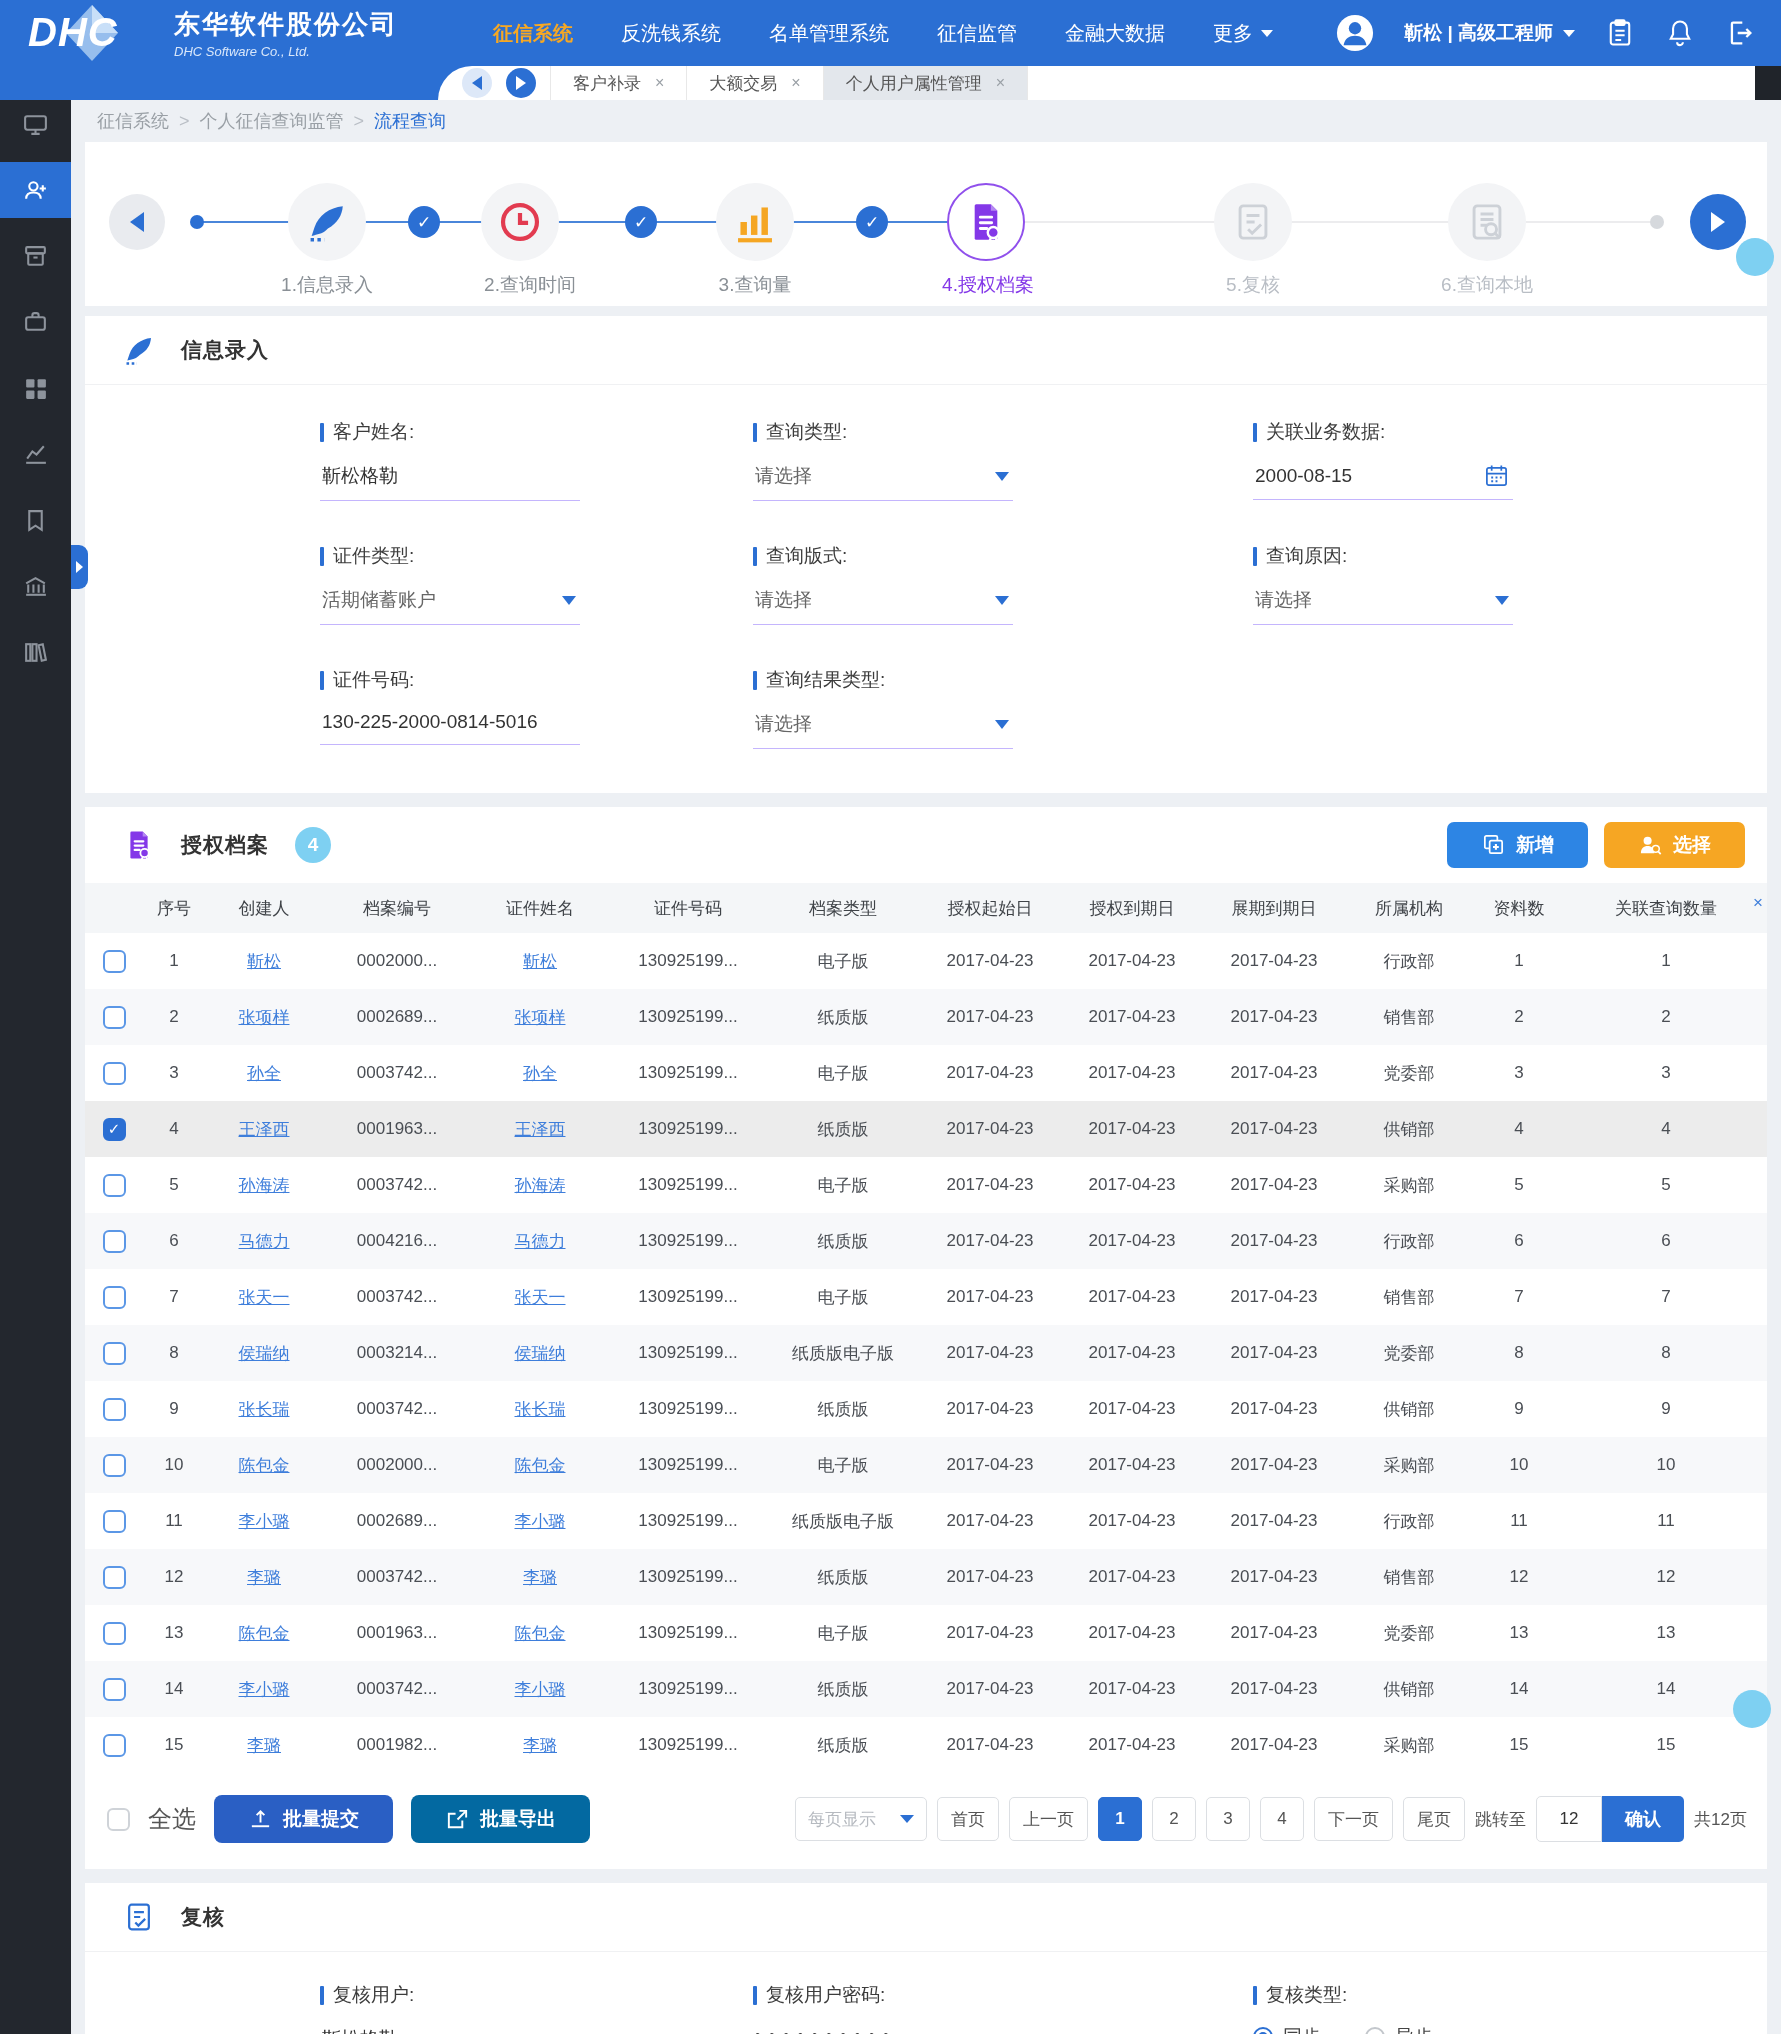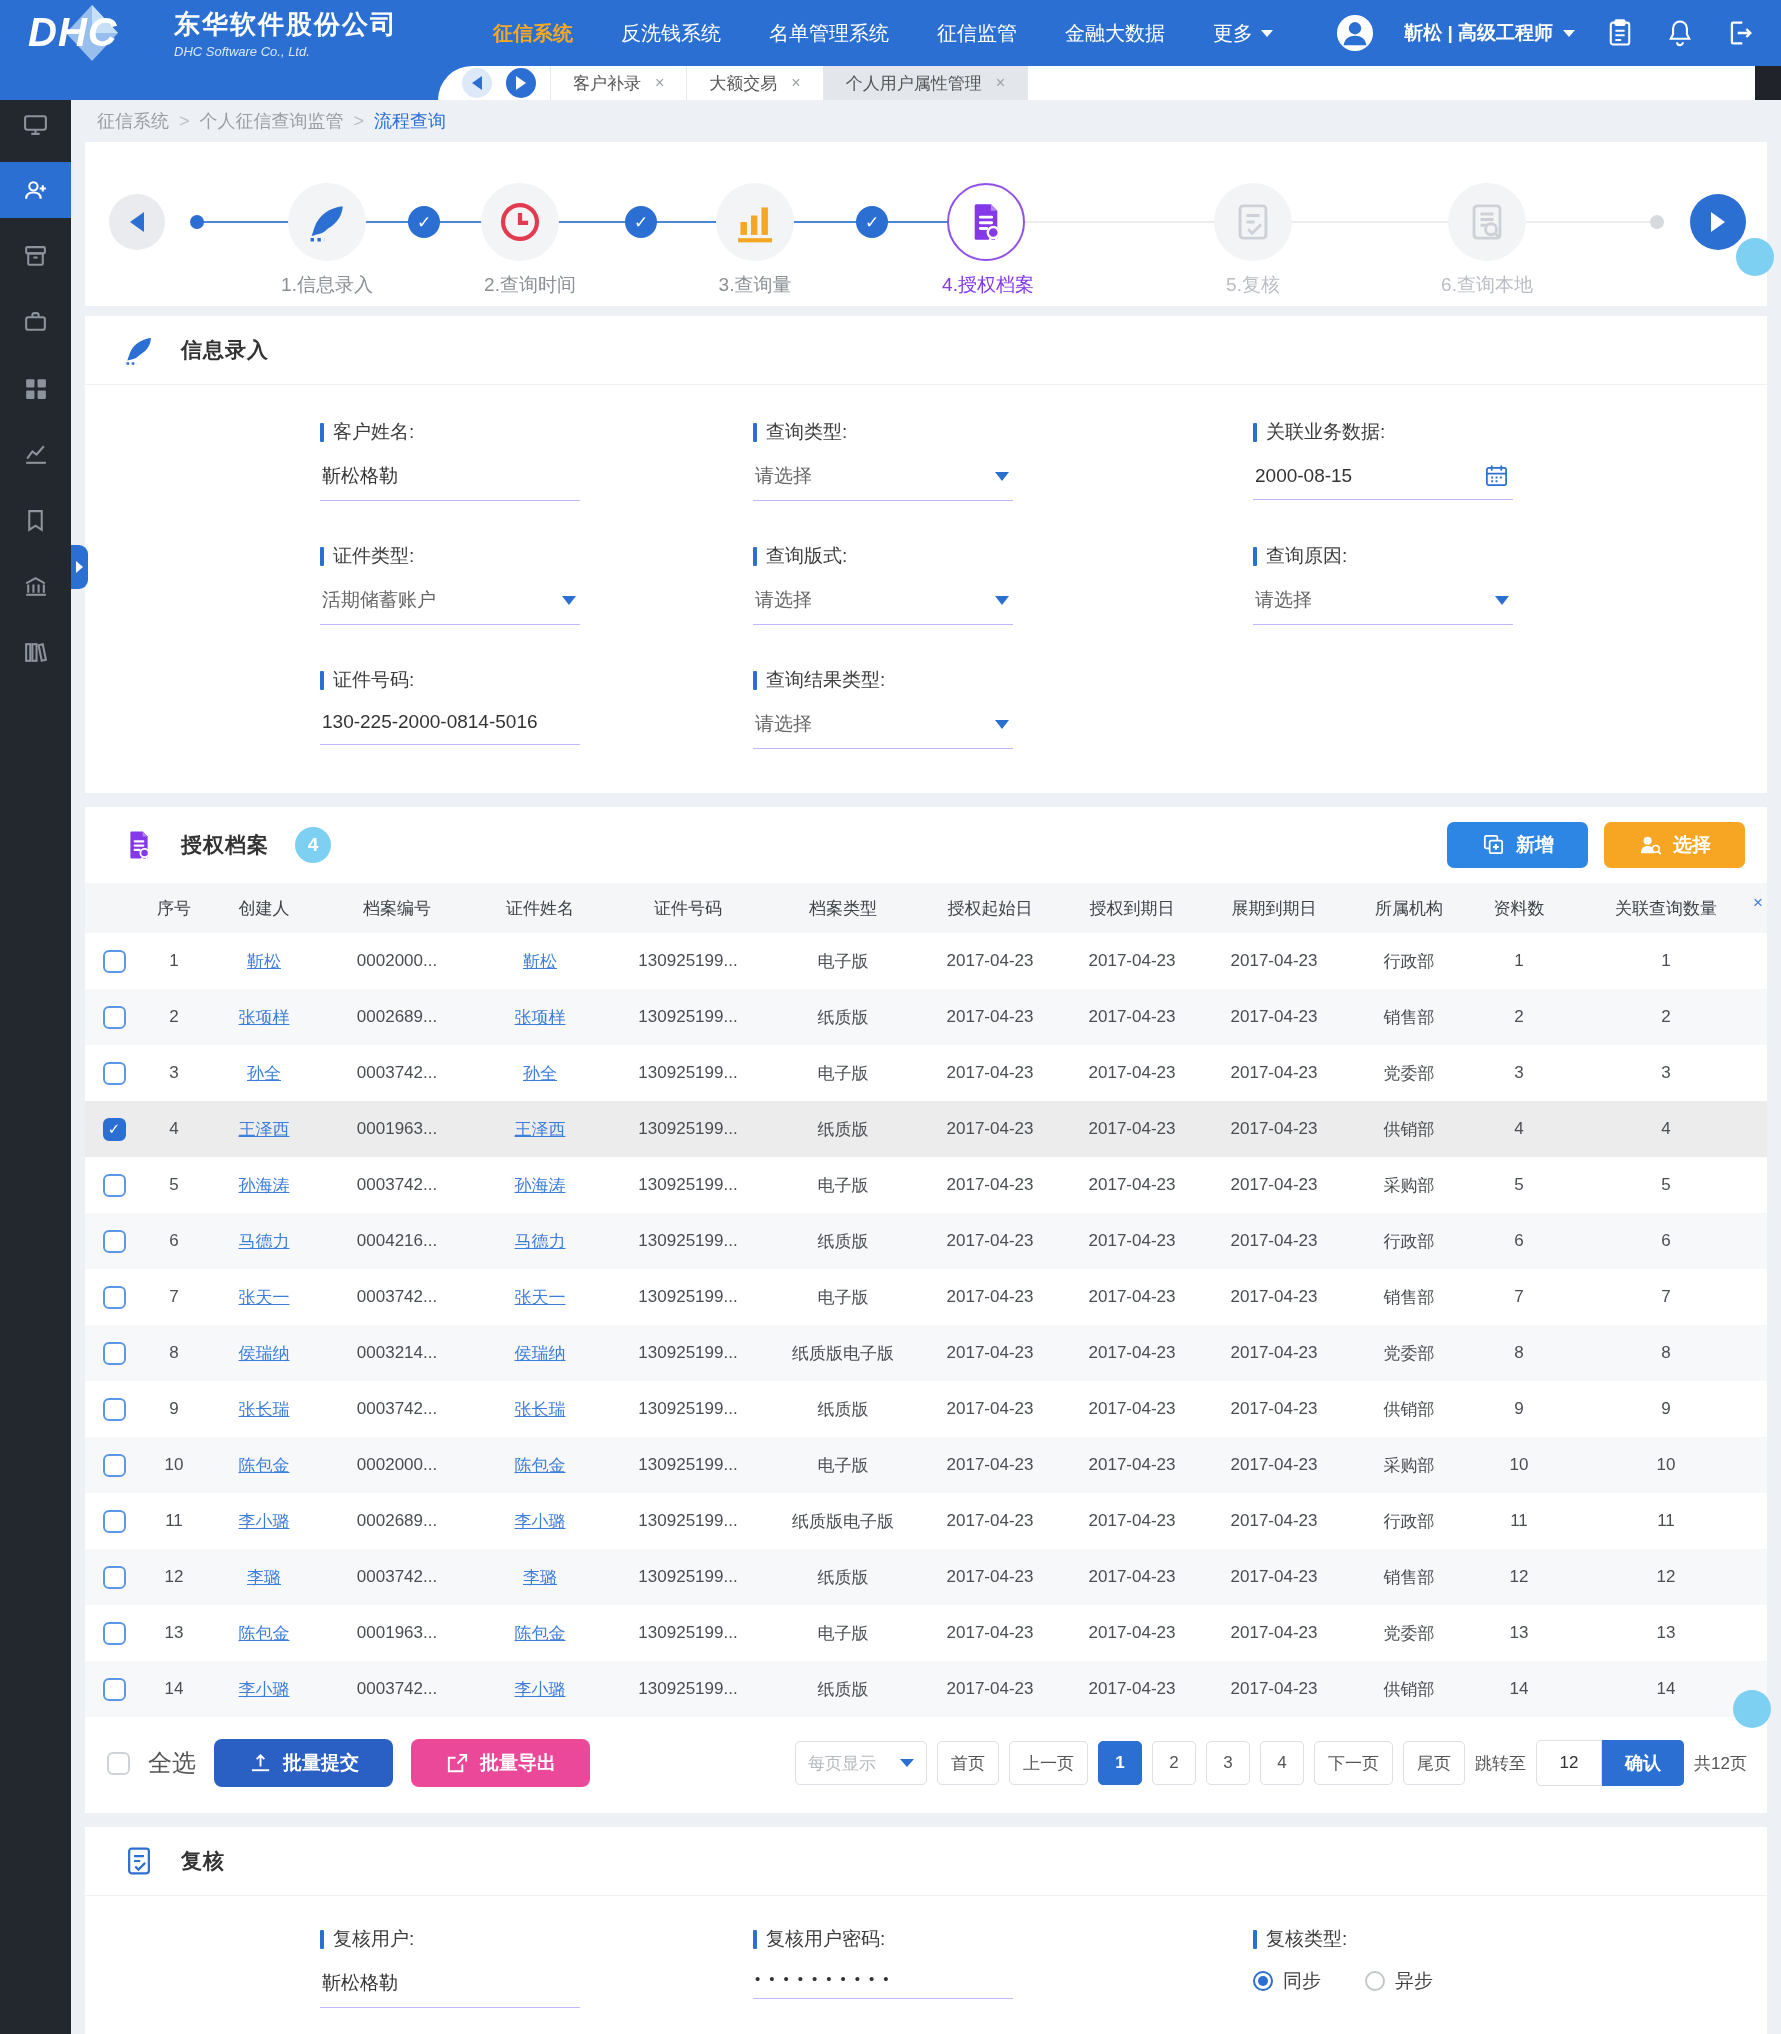--- a/index.html
+++ b/index.html
@@ -124,21 +124,21 @@
               display:inline-flex; align-items:center; justify-content:center; cursor:pointer; vertical-align:middle; }
   .checkbox.checked { background:#2b6fd3; border-color:#2b6fd3; }
   .checkbox.checked::after { content:"✓"; color:#fff; font-size:15px; font-weight:bold; }
   .checkbox.gray { border-color:#cfd3d8; }
   .th-close { position:absolute; right:4px; top:10px; color:#3e7edb; font-size:17px; cursor:pointer; }
 
   
   .tfoot { display:flex; align-items:center; padding:22px 20px 26px 22px; gap:18px; }
   .selall { display:flex; align-items:center; gap:14px; font-size:24px; color:#555; }
   .btn.submit { background:#2a5fc4; height:48px; border-radius:8px; }
-  .btn.export { background:#ec4899; height:48px; border-radius:8px; }
+  .btn.export { background:#0369a1; height:48px; border-radius:8px; }
   .pager { margin-left:auto; display:flex; align-items:center; gap:10px; }
   .perpage { width:132px; height:44px; border:1px solid #dcdfe3; border-radius:5px; display:flex; align-items:center;
              justify-content:space-between; padding:0 12px; color:#b6bac0; font-size:17px; cursor:pointer; background:#fff; }
   .pg { min-width:46px; height:44px; border:1px solid #dcdfe3; border-radius:5px; background:#fff; color:#555;
         font-size:17px; display:flex; align-items:center; justify-content:center; padding:0 13px; cursor:pointer; }
   .pg.num { min-width:44px; padding:0; }
   .pg.on { background:#2b6fd3; border-color:#2b6fd3; color:#fff; font-weight:bold; }
   .jump-label,.total-label { font-size:17px; color:#555; white-space:nowrap; }
   .jumpbox { display:flex; align-items:stretch; height:46px; }
   .jumpbox .jinput { width:66px; border:1px solid #dcdfe3; border-radius:5px 0 0 5px; background:#fff; color:#333;
@@ -756,20 +756,35 @@
     <td><a>李小璐</a></td>
     <td>130925199...</td>
     <td>纸质版</td>
     <td>2017-04-23</td>
     <td>2017-04-23</td>
     <td>2017-04-23</td>
     <td>供销部</td>
     <td>14</td>
     <td>14</td>
   </tr>
+          <tr>
+    <td><span class="checkbox"></span></td>
+    <td>15</td>
+    <td><a>李璐</a></td>
+    <td>0001982...</td>
+    <td><a>李璐</a></td>
+    <td>130925199...</td>
+    <td>纸质版</td>
+    <td>2017-04-23</td>
+    <td>2017-04-23</td>
+    <td>2017-04-23</td>
+    <td>采购部</td>
+    <td>15</td>
+    <td>15</td>
+  </tr>
         </tbody>
     </table>
 
     <div class="tfoot">
       <span class="checkbox gray"></span>
       <span class="selall">全选</span>
       <div class="btn submit">
         <svg viewBox="0 0 26 26" fill="none" stroke="#fff" stroke-width="2">
           <path d="M13 16V5M9 8.5L13 4.5l4 4"></path>
             <path d="M4 20h18"></path>

